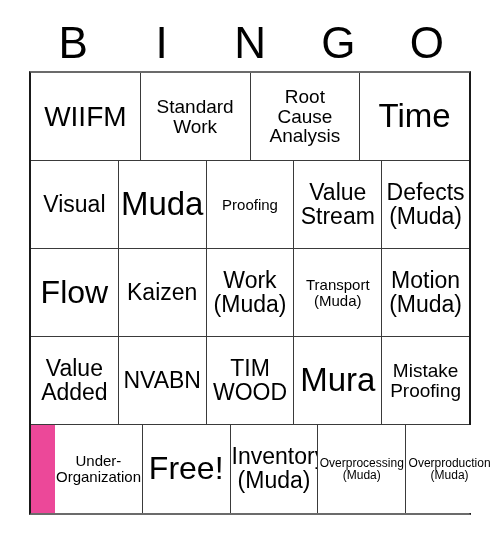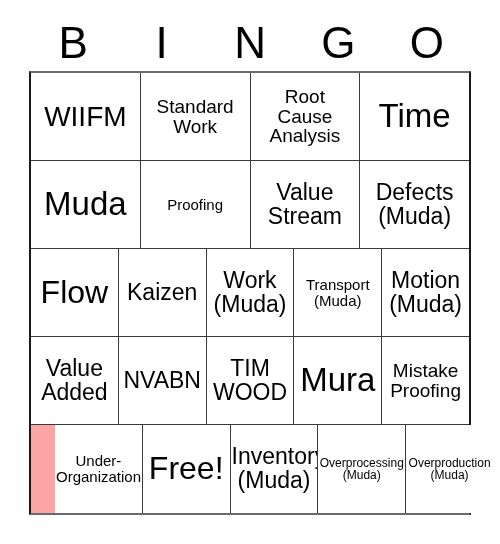--- a/index.html
+++ b/index.html
@@ -43,21 +43,21 @@
   }
 
   
   #grid {
     width: 442px;
     border-top: 2px solid #6b6b6b;
     border-left: 2px solid #1a1a1a;
     border-right: 2px solid #1a1a1a;
     border-bottom: 2px solid #6b6b6b;
     box-sizing: border-box;
-    background: #fca5a5;
+    background: #ec4899;
   }
   .grid-row {
     display: flex;
     width: 100%;
     height: 88px;
     box-sizing: border-box;
     border-bottom: 1px solid #3a3a3a;
   }
   .grid-row:last-child {
     border-bottom: none;
@@ -134,20 +134,23 @@
           <span class="cell-text">Root
 Cause
 Analysis</span>
         </div>
       <div class="cell fs-xl">
           <span class="cell-text">Time</span>
         </div>
     </div>
 
     <div class="grid-row">
+      <div class="cell fs-md">
+          <span class="cell-text">Visual</span>
+        </div>
       <div class="cell fs-xl">
           <span class="cell-text">Muda</span>
         </div>
       <div class="cell fs-xs">
           <span class="cell-text">Proofing</span>
         </div>
       <div class="cell fs-md">
           <span class="cell-text">Value
 Stream</span>
         </div>

